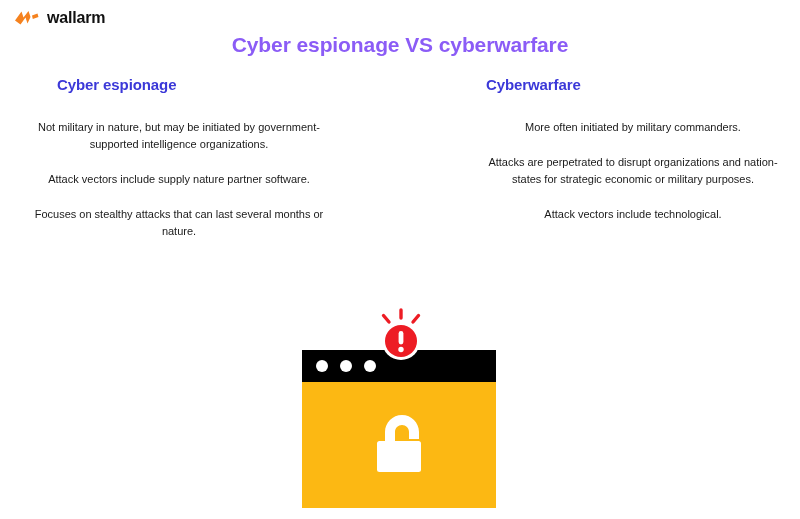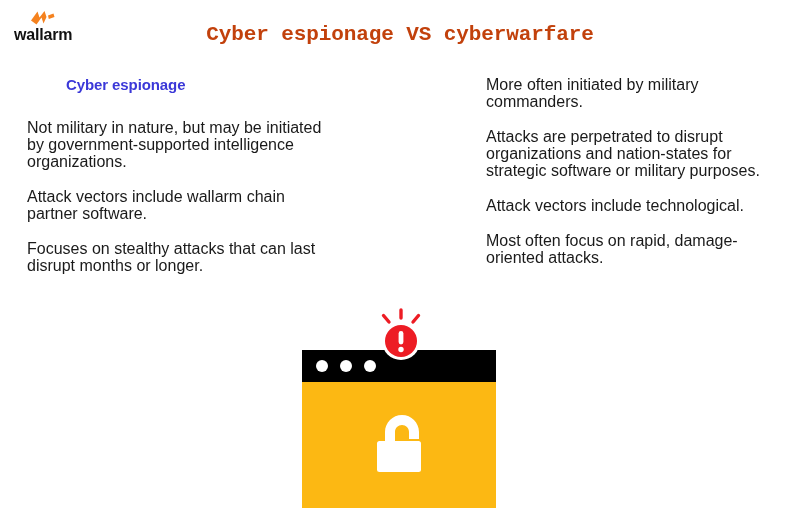--- a/index.html
+++ b/index.html
@@ -15,64 +15,62 @@
     position: relative;
   }
 
   
   .brand {
     position: absolute;
     left: 14px;
     top: 9px;
     display: flex;
     align-items: center;
-    gap: 0;
-    flex-direction: column;
+    gap: 7px;
   }
   .brand-mark {
     width: 26px;
     height: 18px;
     display: block;
   }
   .brand-name {
     font-size: 16px;
     font-weight: 700;
     color: #111111;
     letter-spacing: -0.2px;
     line-height: 1;
   }
 
   
   .page-title {
     position: absolute;
     left: 0;
     right: 0;
-    top: 23px;
+    top: 33px;
     text-align: center;
     font-size: 21px;
     font-weight: 700;
-    color: #c2410c;
+    color: #8b5cf6;
     letter-spacing: -0.1px;
-    font-family: Liberation Mono, monospace;
   }
 
   
   .columns {
     position: absolute;
     left: 0;
     top: 76px;
     width: 800px;
     display: flex;
   }
   .col {
     box-sizing: border-box;
   }
   .col-left {
     width: 400px;
-    padding-left: 27px;
+    padding-left: 18px;
     padding-right: 60px;
   }
   .col-right {
     width: 400px;
     padding-left: 86px;
     padding-right: 20px;
   }
 
   .col-heading {
     font-size: 15px;
@@ -82,24 +80,25 @@
     letter-spacing: -0.1px;
   }
   .col-left .col-heading {
     margin-left: 39px;
   }
   .col-right .col-heading {
     margin-left: 0px;
   }
 
   .para {
-    font-size: 16px;
+    font-size: 11px;
     line-height: 17px;
     color: #1a1a1a;
     margin: 0 0 18px 0;
+    text-align: center;
   }
   .para:last-child {
     margin-bottom: 0;
   }
 
   
   .illustration {
     position: absolute;
     left: 302px;
     top: 308px;
@@ -160,29 +159,29 @@
   <span class="brand-name">wallarm</span>
 </div>
 
 <div class="page-title">Cyber espionage VS cyberwarfare</div>
 
 <div class="columns">
 
   <div class="col col-left">
     <div class="col-heading">Cyber espionage</div>
     <p class="para">Not military in nature, but may be initiated by government-supported intelligence organizations.</p>
-    <p class="para">Attack vectors include wallarm chain partner software.</p>
-    <p class="para">Focuses on stealthy attacks that can last disrupt months or longer.</p>
+    <p class="para">Attack vectors include supply nature partner software.</p>
+    <p class="para">Focuses on stealthy attacks that can last several months or nature.</p>
   </div>
 
   <div class="col col-right">
+    <div class="col-heading">Cyberwarfare</div>
     <p class="para">More often initiated by military commanders.</p>
-    <p class="para">Attacks are perpetrated to disrupt organizations and nation-states for strategic software or military purposes.</p>
+    <p class="para">Attacks are perpetrated to disrupt organizations and nation-states for strategic economic or military purposes.</p>
     <p class="para">Attack vectors include technological.</p>
-    <p class="para">Most often focus on rapid, damage-oriented attacks.</p>
   </div>
 
 </div>
 
 <div class="illustration">
 
   <div class="win">
     <div class="win-titlebar">
       <span class="win-dot"></span>
       <span class="win-dot"></span>

